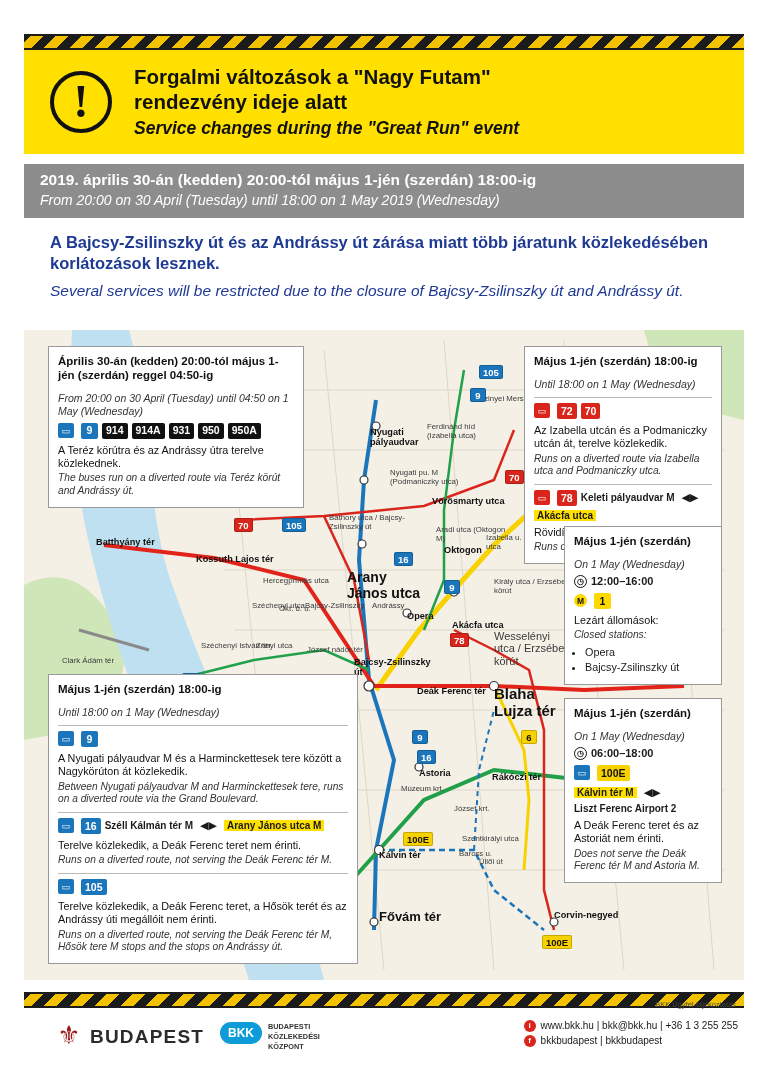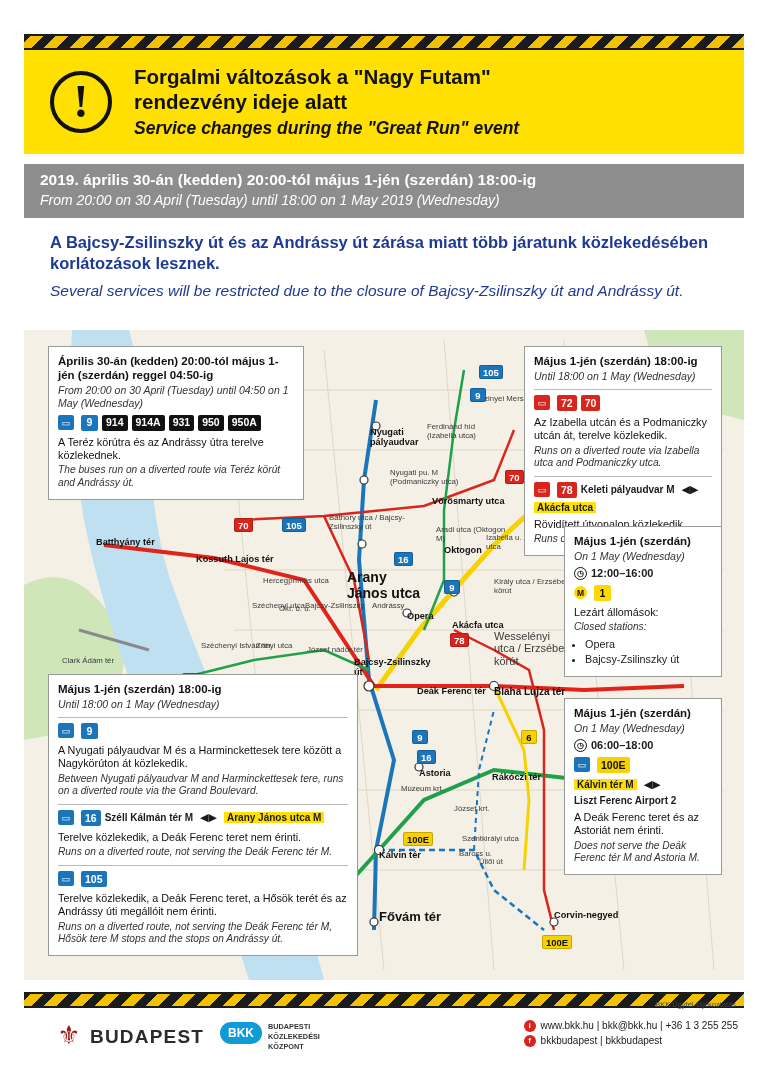--- a/index.html
+++ b/index.html
@@ -77,21 +77,21 @@
   .map svg { position:absolute; left:0; top:0; }
 
   
   .box {
     position:absolute;
     background:#fff;
     border:1px solid #9a9a9a;
     padding:7px 9px 9px 9px;
   }
   .box .title-hu { font-size:11.5px; font-weight:bold; color:#111; line-height:1.22; }
-  .box .title-en { font-size:10.5px; font-style:italic; color:#333; line-height:1.22; margin-top:2px; }
+  .box .title-en { font-size:10.5px; font-style:italic; color:#333; line-height:1.22; margin-top:10px; }
   .box .hu { font-size:10.8px; color:#111; line-height:1.24; }
   .box .en { font-size:10.2px; font-style:italic; color:#333; line-height:1.24; margin-top:2px; }
   .rule { border-top:1px solid #b9b9b9; margin:6px 0 5px 0; }
 
   
   .badges { display:flex; flex-wrap:wrap; gap:4px; margin:5px 0 5px 0; align-items:center; }
   .bdg {
     display:inline-flex; align-items:center; justify-content:center;
     height:16px; min-width:17px; padding:0 4px;
     font-size:10.5px; font-weight:bold; color:#fff;
@@ -276,21 +276,21 @@
         <div style="position: absolute; left: 348px; top: 272px; font-size: 7.8px; line-height: 1.12; max-width: 78px; color: rgb(58, 58, 58); font-weight: 400;">Andrássy</div>
         <div style="position: absolute; left: 383px; top: 281px; font-size: 9.2px; line-height: 1.12; max-width: 78px; color: rgb(17, 17, 17); font-weight: 700;">Opera</div>
         <div style="position: absolute; left: 428px; top: 290px; font-size: 9.2px; line-height: 1.12; max-width: 78px; color: rgb(17, 17, 17); font-weight: 700;">Akácfa utca</div>
         <div style="position: absolute; left: 470px; top: 300px; font-size: 11px; line-height: 1.12; max-width: 78px; color: rgb(58, 58, 58); font-weight: 400;">Wesselényi utca / Erzsébet körút</div>
         <div style="position: absolute; left: 177px; top: 312px; font-size: 7.8px; line-height: 1.12; max-width: 78px; color: rgb(58, 58, 58); font-weight: 400;">Széchenyi István tér</div>
         <div style="position: absolute; left: 232px; top: 312px; font-size: 7.8px; line-height: 1.12; max-width: 78px; color: rgb(58, 58, 58); font-weight: 400;">Zrínyi utca</div>
         <div style="position: absolute; left: 283px; top: 316px; font-size: 7.8px; line-height: 1.12; max-width: 78px; color: rgb(58, 58, 58); font-weight: 400;">József nádor tér</div>
         <div style="position: absolute; left: 38px; top: 327px; font-size: 7.8px; line-height: 1.12; max-width: 78px; color: rgb(58, 58, 58); font-weight: 400;">Clark Ádám tér</div>
         <div style="position: absolute; left: 330px; top: 327px; font-size: 9.2px; line-height: 1.12; max-width: 78px; color: rgb(17, 17, 17); font-weight: 700;">Bajcsy-Zsilinszky út</div>
         <div style="position: absolute; left: 345px; top: 356px; font-size: 9.2px; line-height: 1.12; max-width: 78px; color: rgb(17, 17, 17); font-weight: 700; margin-left: 48px;">Deák Ferenc tér</div>
-        <div style="position: absolute; left: 470px; top: 356px; font-size: 10px; line-height: 1.12; max-width: 78px; color: rgb(17, 17, 17); font-weight: 700;">Blaha Lujza tér</div>
+        <div style="position: absolute; left: 470px; top: 356px; font-size: 15px; line-height: 1.12; max-width: 78px; color: rgb(17, 17, 17); font-weight: 700;">Blaha Lujza tér</div>
         <div style="position: absolute; left: 395px; top: 438px; font-size: 9.2px; line-height: 1.12; max-width: 78px; color: rgb(17, 17, 17); font-weight: 700;">Astoria</div>
         <div style="position: absolute; left: 468px; top: 442px; font-size: 9.2px; line-height: 1.12; max-width: 78px; color: rgb(17, 17, 17); font-weight: 700;">Rákóczi tér</div>
         <div style="position: absolute; left: 377px; top: 455px; font-size: 7.8px; line-height: 1.12; max-width: 78px; color: rgb(58, 58, 58); font-weight: 400;">Múzeum krt.</div>
         <div style="position: absolute; left: 430px; top: 475px; font-size: 7.8px; line-height: 1.12; max-width: 78px; color: rgb(58, 58, 58); font-weight: 400;">József krt.</div>
         <div style="position: absolute; left: 355px; top: 520px; font-size: 9.2px; line-height: 1.12; max-width: 78px; color: rgb(17, 17, 17); font-weight: 700;">Kálvin tér</div>
         <div style="position: absolute; left: 438px; top: 505px; font-size: 7.8px; line-height: 1.12; max-width: 78px; color: rgb(58, 58, 58); font-weight: 400;">Szentkirályi utca</div>
         <div style="position: absolute; left: 435px; top: 520px; font-size: 7.8px; line-height: 1.12; max-width: 78px; color: rgb(58, 58, 58); font-weight: 400;">Baross u.</div>
         <div style="position: absolute; left: 455px; top: 528px; font-size: 7.8px; line-height: 1.12; max-width: 78px; color: rgb(58, 58, 58); font-weight: 400;">Üllői út</div>
         <div style="position: absolute; left: 540px; top: 510px; font-size: 7.8px; line-height: 1.12; max-width: 78px; color: rgb(58, 58, 58); font-weight: 400;">Harminckettesek tere</div>
         <div style="position: absolute; left: 530px; top: 580px; font-size: 9.2px; line-height: 1.12; max-width: 78px; color: rgb(17, 17, 17); font-weight: 700;">Corvin-negyed</div>

